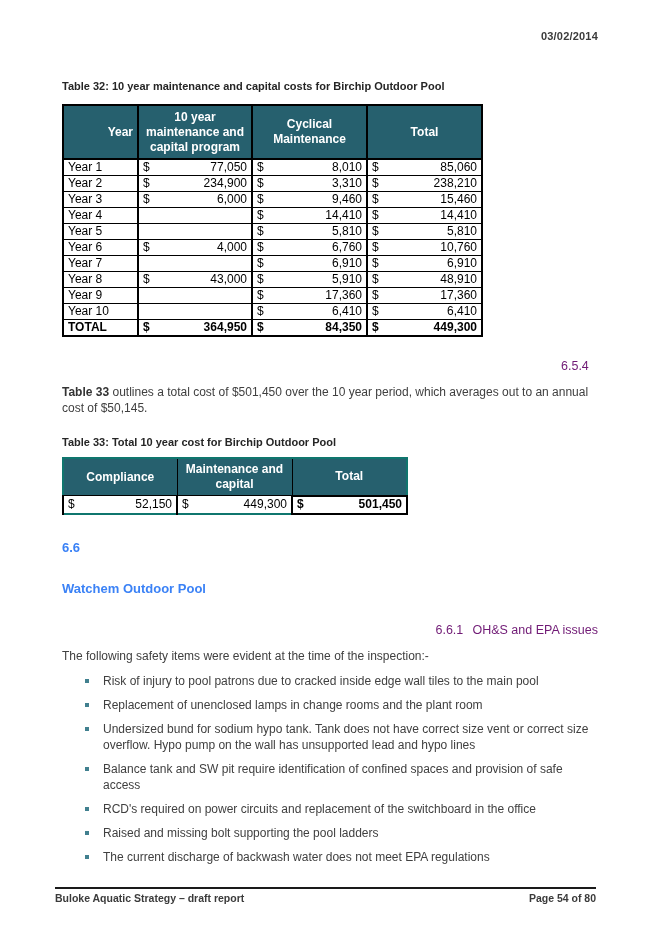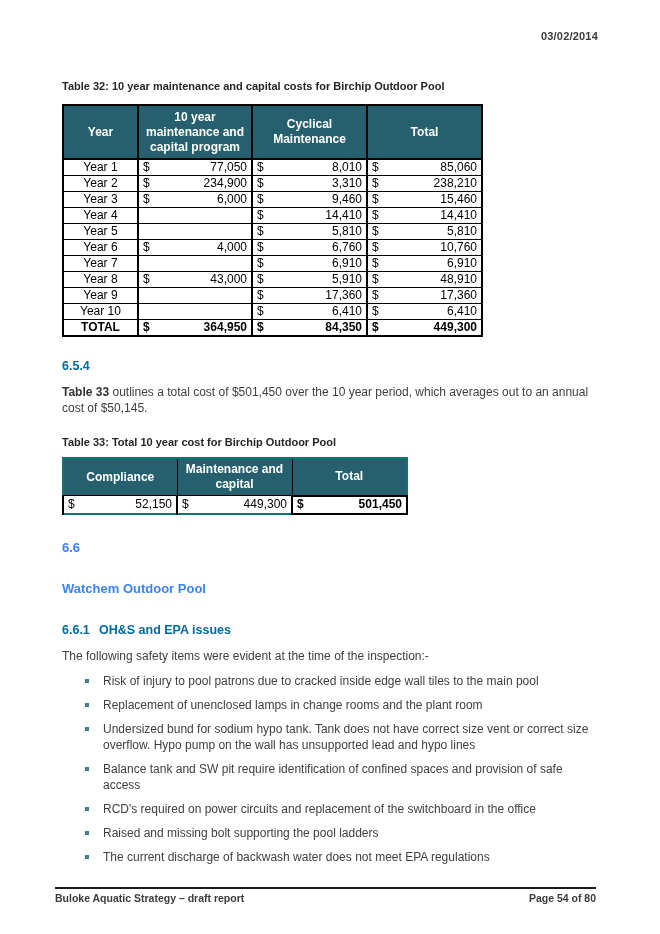--- a/index.html
+++ b/index.html
@@ -38,46 +38,47 @@
     background: #26606e;
     color: #ffffff;
     font-weight: bold;
     text-align: center;
     vertical-align: middle;
     padding: 3px 4px;
     line-height: 15px;
   }
   .t32 th { border-width: 2px; }
   .t32 { border: 2px solid #000; }
-  .t32 th.col-year { text-align: center; }
+  .t32 th.col-year { text-align: right; }
   .t32 thead tr { height: 54px; }
   .t32 tbody tr { height: 16px; }
   .t32 td, .t33 td {
     padding: 0 4px;
     color: #000;
     line-height: 15px;
     vertical-align: middle;
   }
   .t32 td.money-cell, .t33 td.money-cell { border-left-width: 2px; }
-  .t32 td:first-child { border-left-width: 2px; text-align: center; }
+  .t32 td:first-child { border-left-width: 2px; }
   .money-cell .cur { float: left; }
   .money-cell .amt { float: right; }
   .total-row td { font-weight: bold; }
   .t33 thead tr { height: 33px; }
   .t33 tbody tr { height: 18px; }
   .t33 { border: 2px solid #0f766e; }
   .t33 td.grand-total { border: 2px solid #000; font-weight: bold; }
 
   
   .h-sub {
     display: flex;
     margin-top: 22px;
     font-size: 12.5px;
-    font-weight: bold;
-    color: #0369a1;
+    font-weight: normal;
+    color: #701a75;
+    justify-content: flex-end;
   }
   .h-sub .num { flex: 0 0 37px; }
   .h-main {
     display: flex;
     margin-top: 25px;
     font-size: 13px;
     font-weight: bold;
     color: #3b82f6;
     flex-direction: column;
   }

